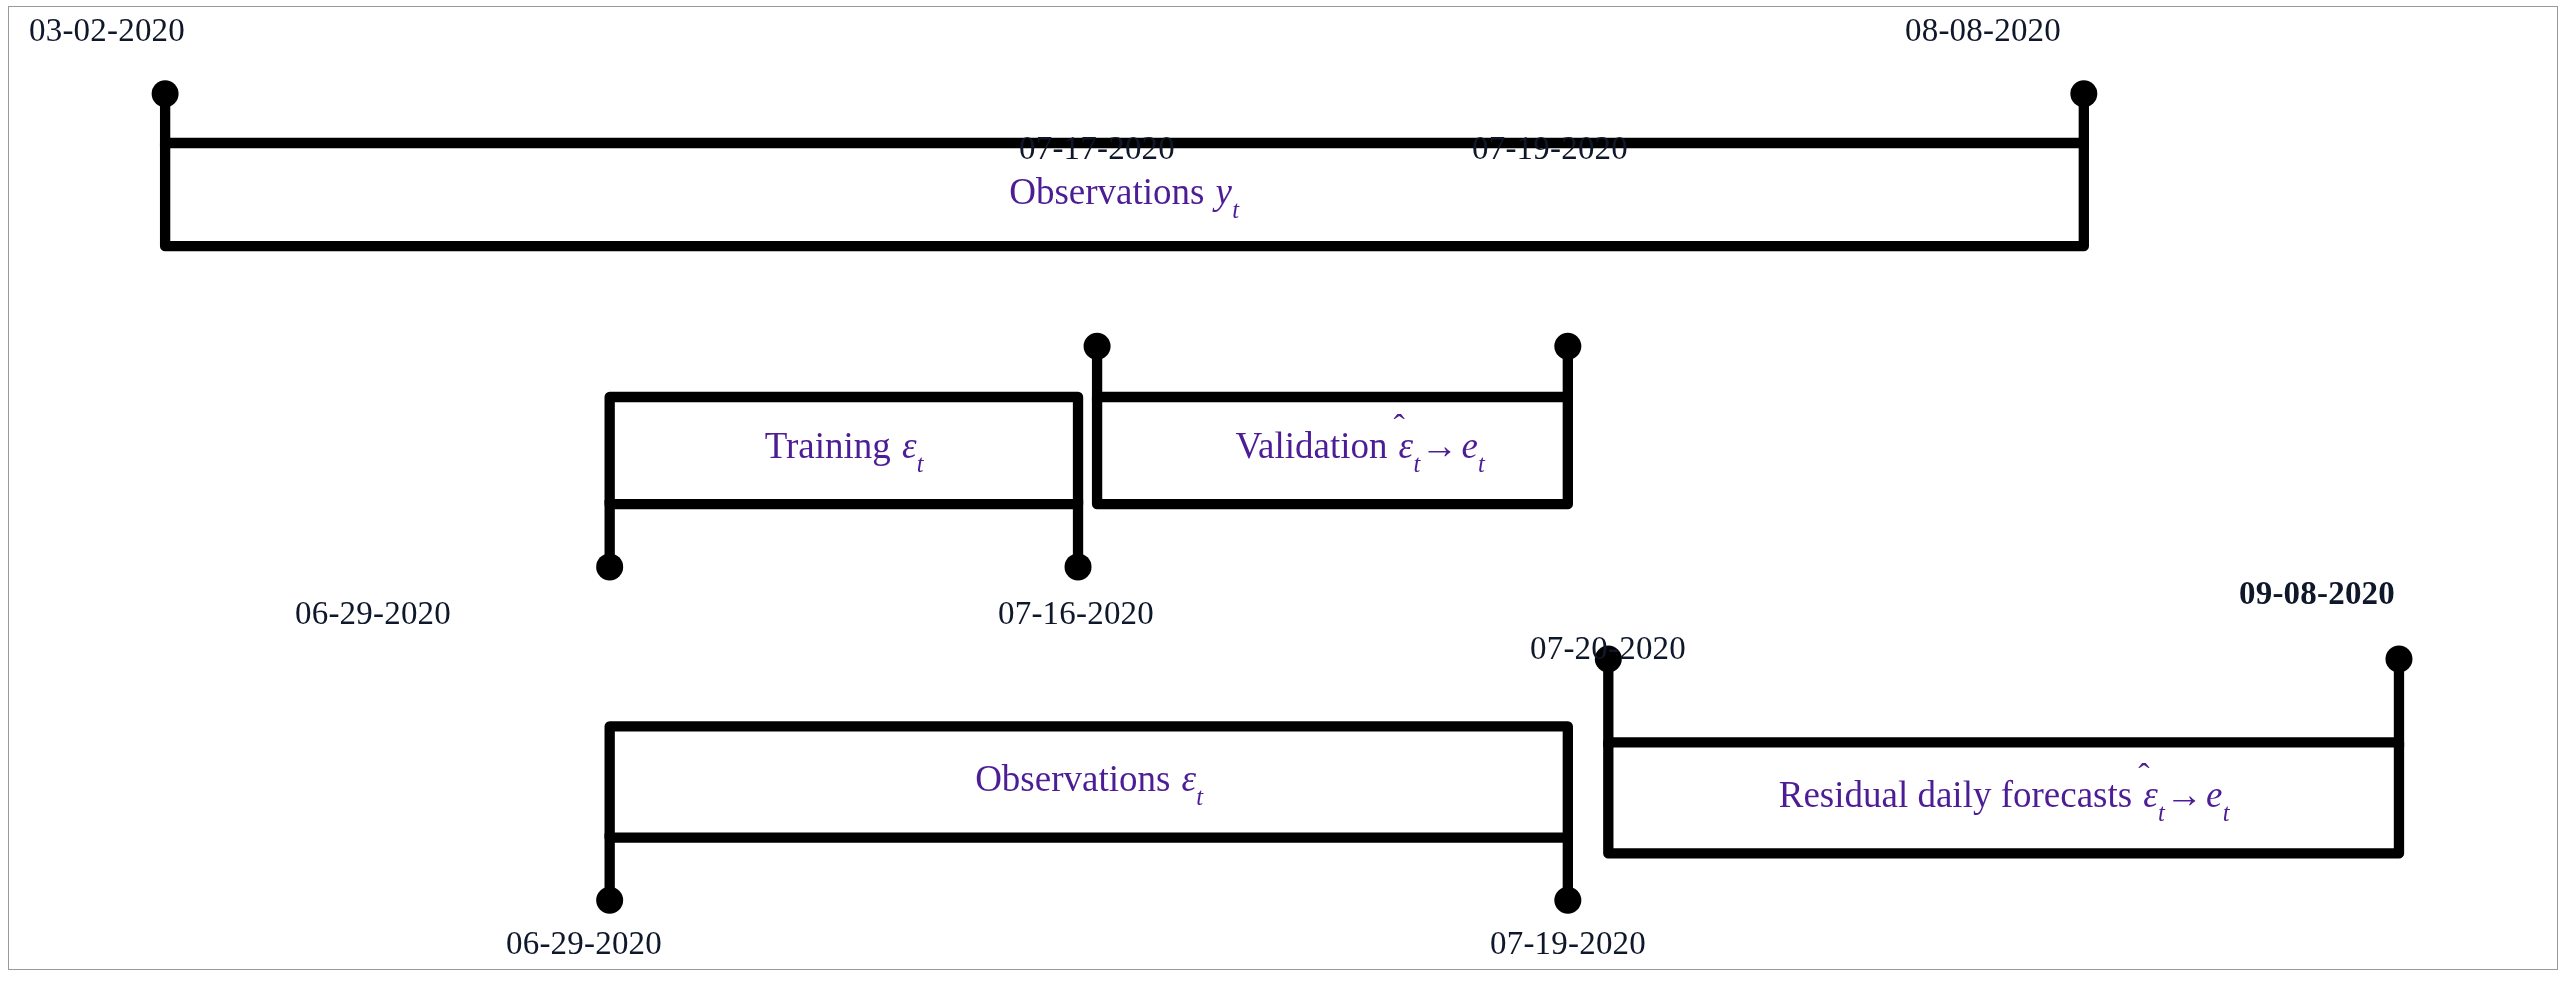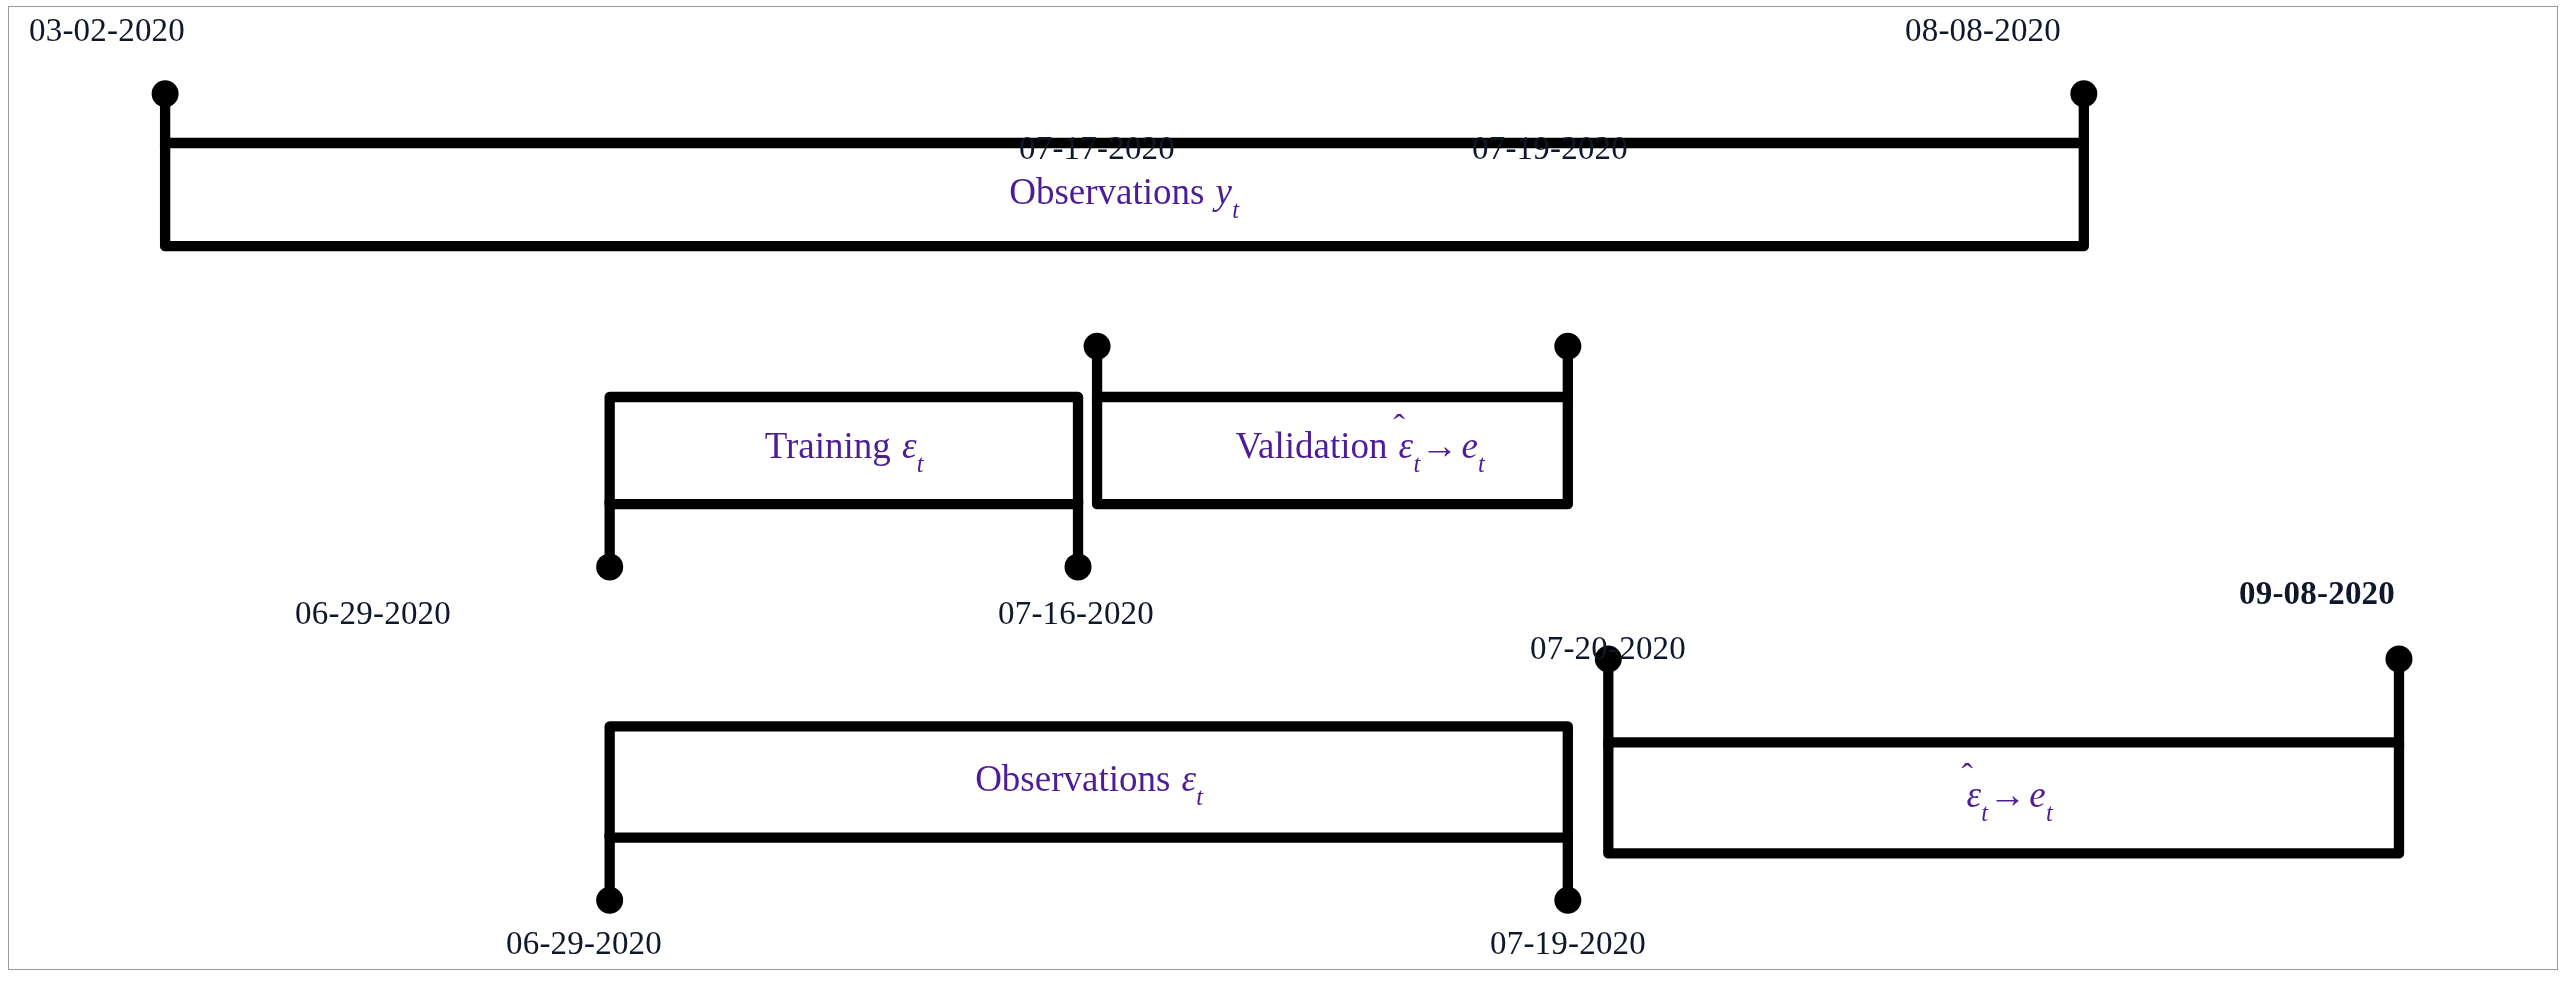--- a/index.html
+++ b/index.html
@@ -173,17 +173,17 @@
 
   <div class="bar-label" style="left:1360px; top:449px;">
     <span>Validation</span><span class="hatwrap" style="padding-left:0.30em;"><span class="hat">ˆ</span><span>ε</span></span><span class="sub">t</span><span class="arrow">→</span><span class="mi">e</span><span class="sub">t</span>
   </div>
 
   <div class="bar-label" style="left:1089px; top:782px;">
     <span>Observations</span><span class="mi" style="padding-left:0.30em;">ε</span><span class="sub">t</span>
   </div>
 
   <div class="bar-label" style="left:2004px; top:798px;">
-    <span class="hatwrap" style="padding-left:0.30em;"><span class="hat">ˆ</span><span>ε</span></span><span class="sub">t</span><span class="arrow">→</span><span class="mi">e</span><span class="sub">t</span>
+    <span>Residual daily forecasts</span><span class="hatwrap" style="padding-left:0.30em;"><span class="hat">ˆ</span><span>ε</span></span><span class="sub">t</span><span class="arrow">→</span><span class="mi">e</span><span class="sub">t</span>
   </div>
 
 </div>
 
 
 </body></html>

